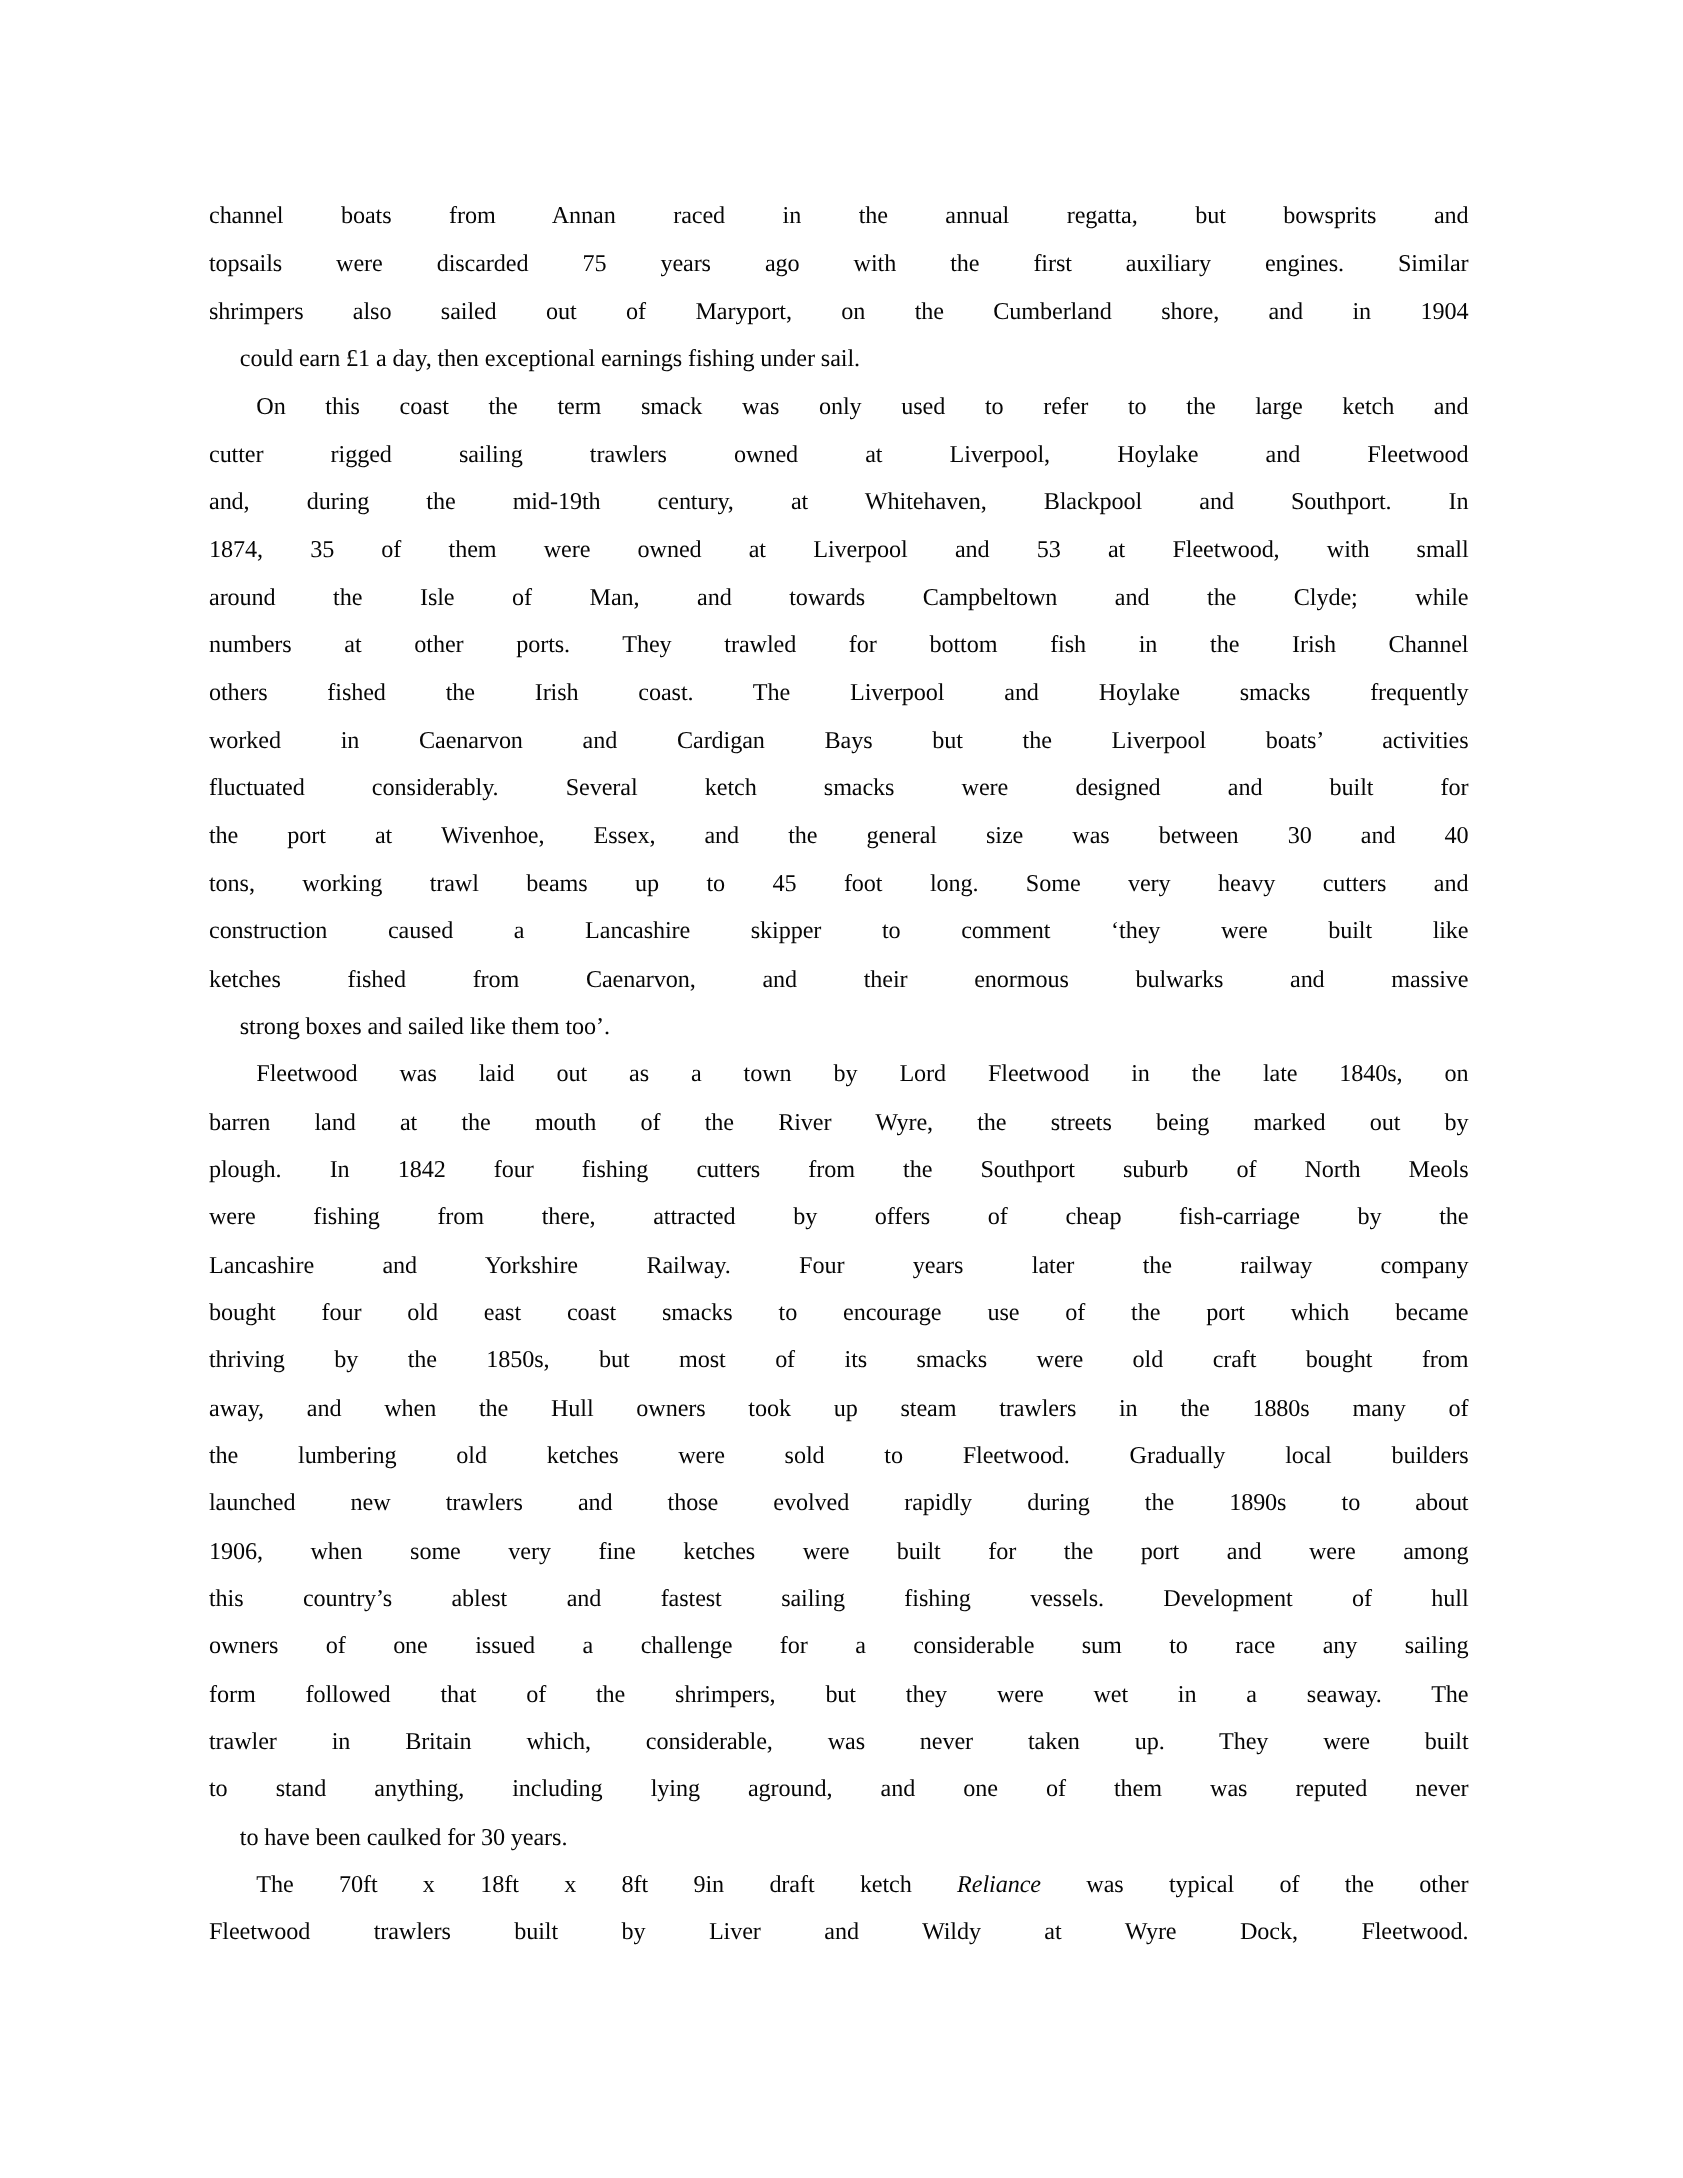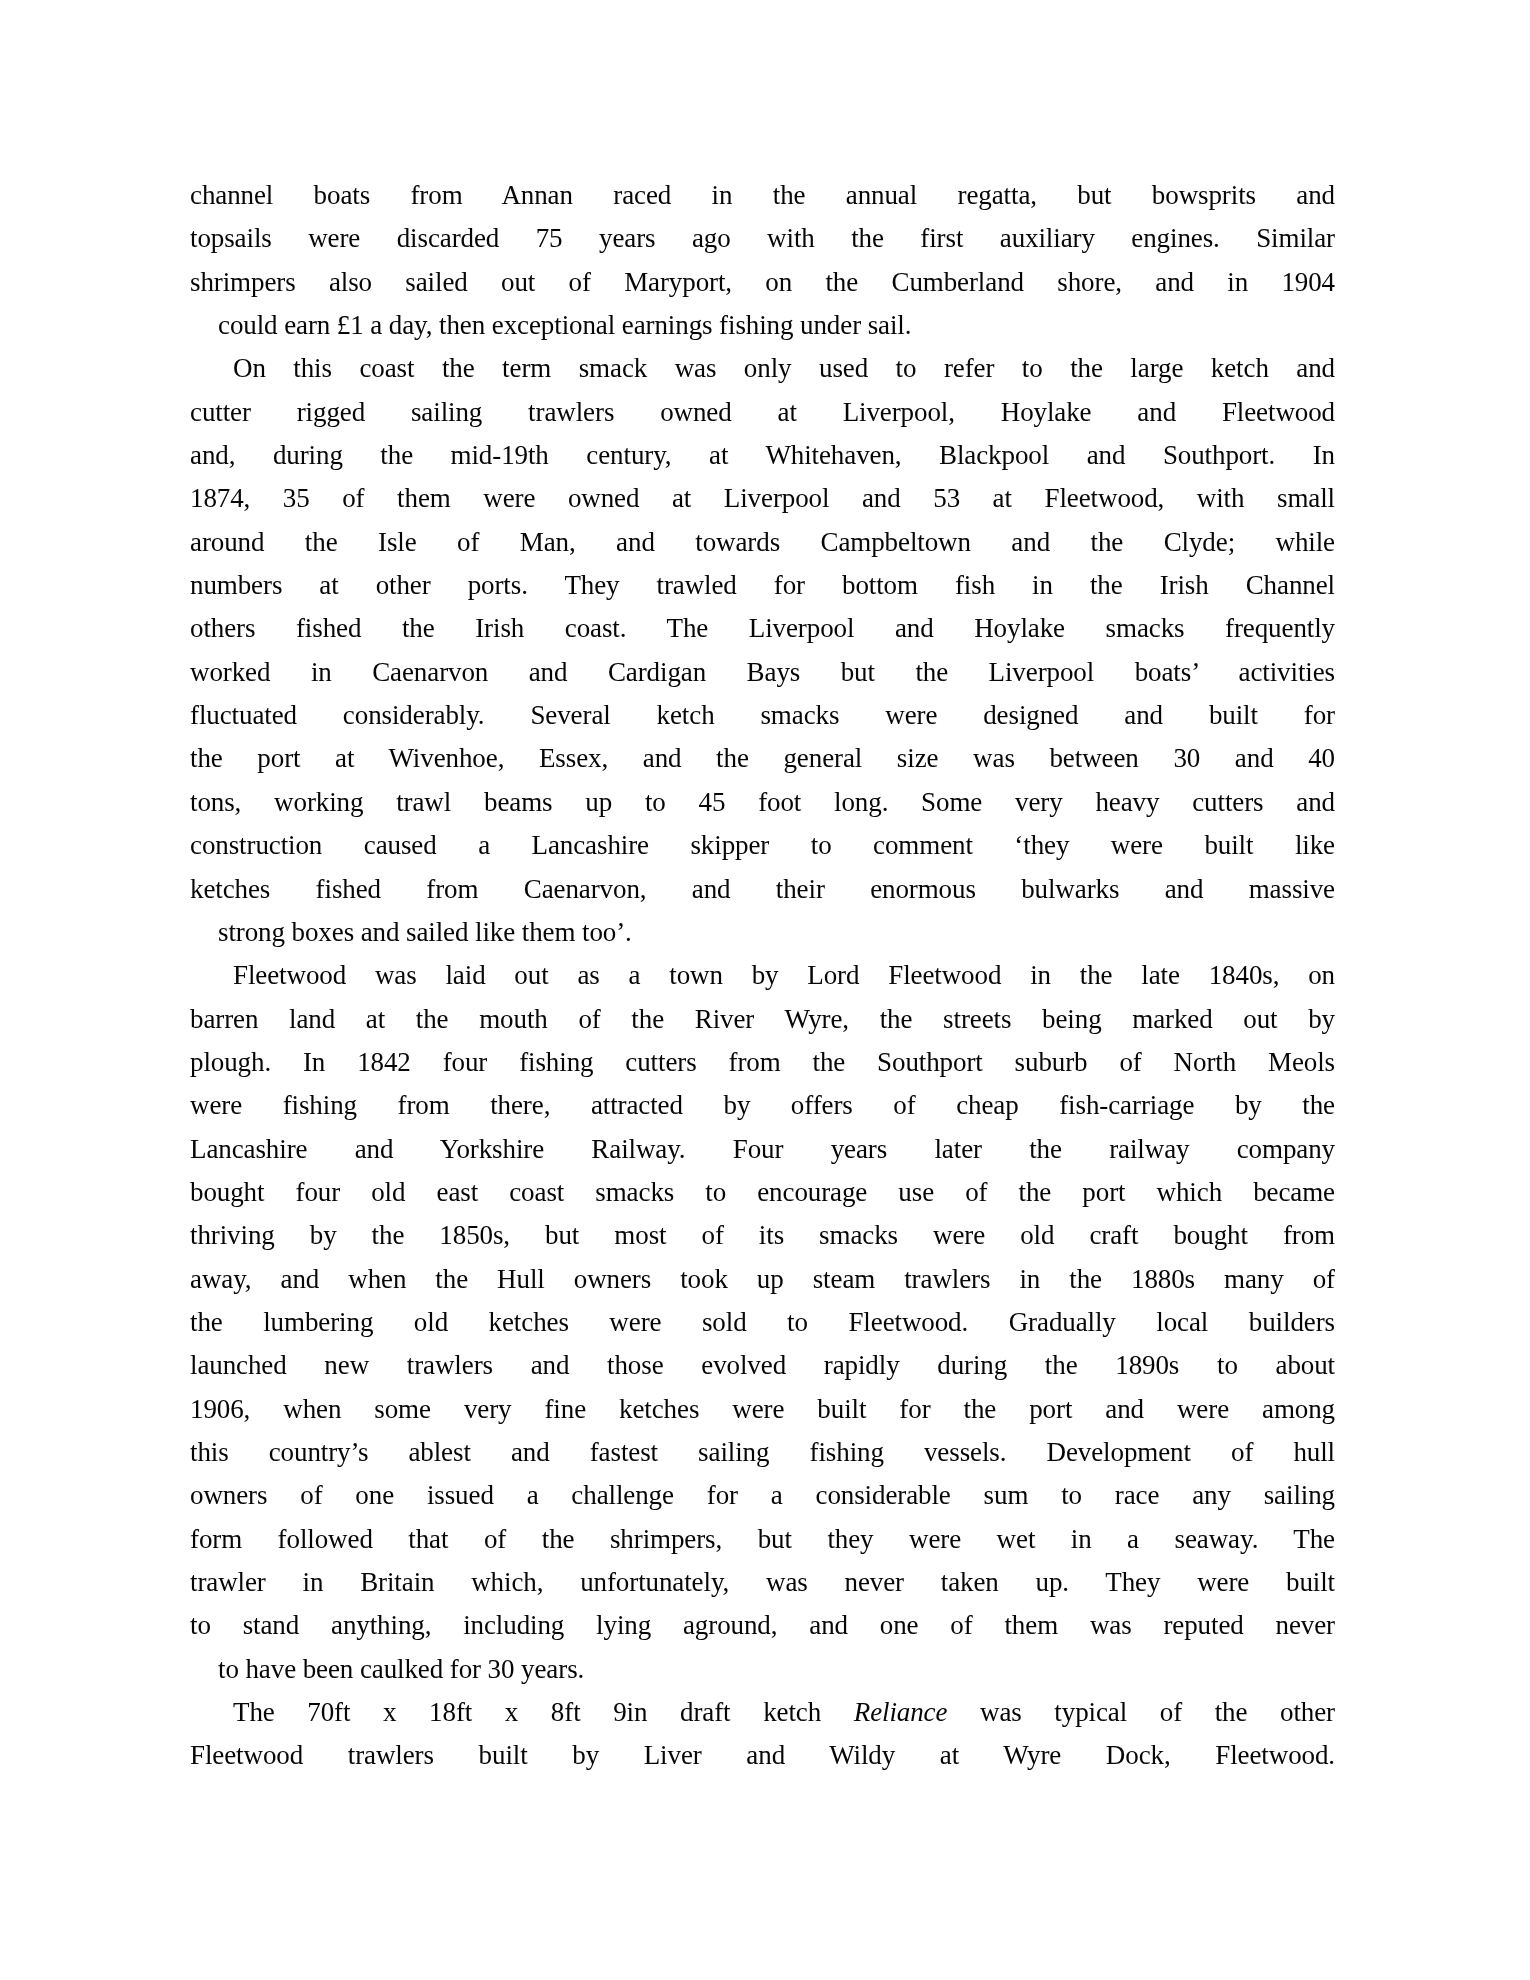--- a/index.html
+++ b/index.html
@@ -15,21 +15,21 @@
     height: 1980px;
     background: #ffffff;
     overflow: hidden;
   }
   .text-block {
     position: absolute;
     left: 190px;
     top: 174px;
     width: 1145px;
     color: #060606;
-    font-size: 27px;
+    font-size: 22px;
     line-height: 43.35px;
     letter-spacing: -0.1px;
   }
   .line {
     text-align: justify;
     text-align-last: justify;
     text-justify: inter-word;
   }
   .line.last {
     text-align-last: left;
@@ -77,21 +77,21 @@
         <div class="line">Lancashire and Yorkshire Railway. Four years later the railway company</div>
         <div class="line">bought four old east coast smacks to encourage use of the port which became</div>
         <div class="line">thriving by the 1850s, but most of its smacks were old craft bought from</div>
         <div class="line">away, and when the Hull owners took up steam trawlers in the 1880s many of</div>
         <div class="line">the lumbering old ketches were sold to Fleetwood. Gradually local builders</div>
         <div class="line">launched new trawlers and those evolved rapidly during the 1890s to about</div>
         <div class="line">1906, when some very fine ketches were built for the port and were among</div>
         <div class="line">this country’s ablest and fastest sailing fishing vessels. Development of hull</div>
         <div class="line">owners of one issued a challenge for a considerable sum to race any sailing</div>
         <div class="line">form followed that of the shrimpers, but they were wet in a seaway. The</div>
-        <div class="line">trawler in Britain which, unfortunately, was never taken up. They were built</div>
+        <div class="line">trawler in Britain which, considerable, was never taken up. They were built</div>
         <div class="line">to stand anything, including lying aground, and one of them was reputed never</div>
         <div class="line last">to have been caulked for 30 years.</div>
       </div>
       <div>
         <div class="line indent"><span>The 70ft x 18ft x 8ft 9in draft ketch </span><span class="italic">Reliance</span><span> was typical of the other</span></div>
         <div class="line">Fleetwood trawlers built by Liver and Wildy at Wyre Dock, Fleetwood.</div>
       </div>
     </div>
 </div>
 

